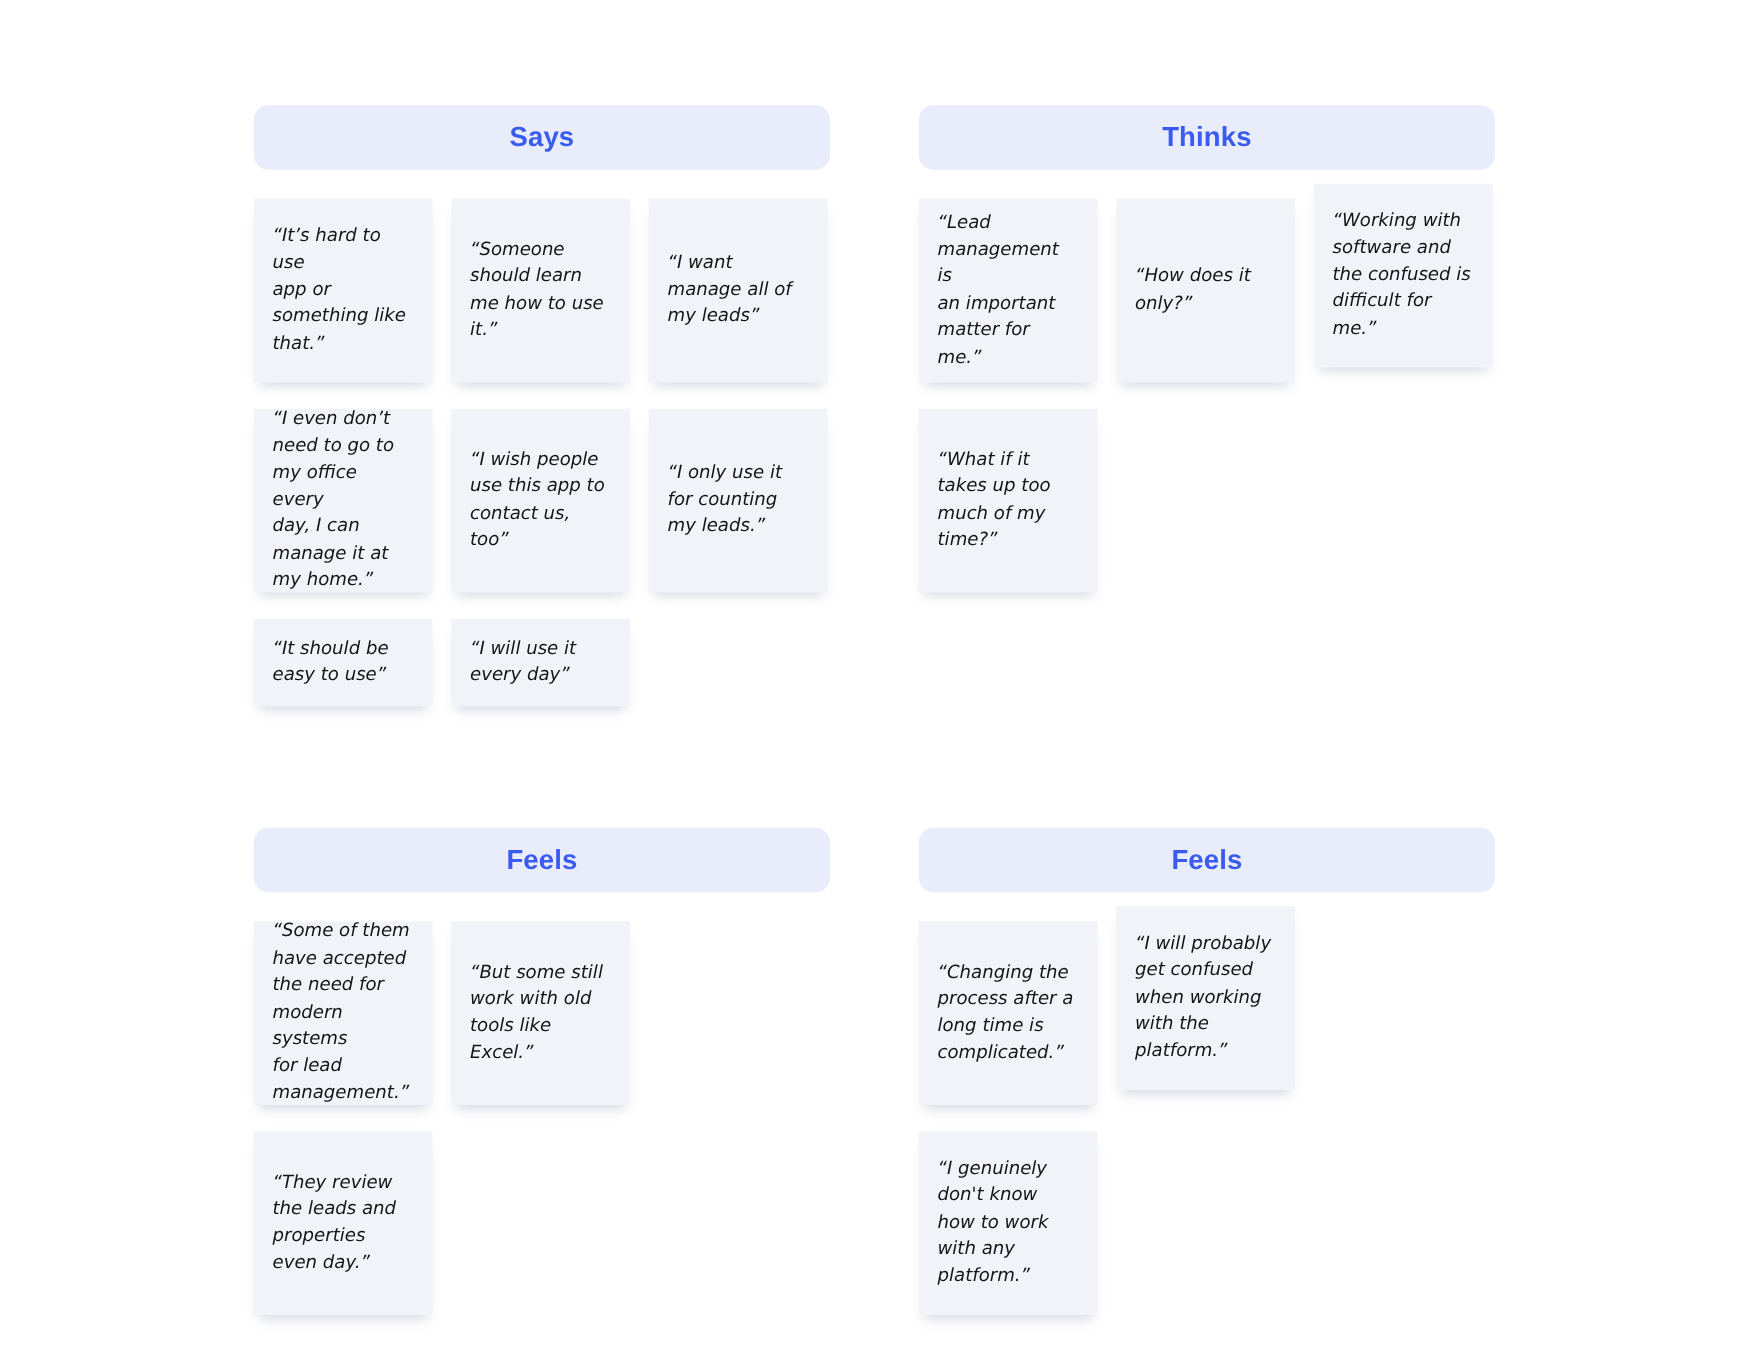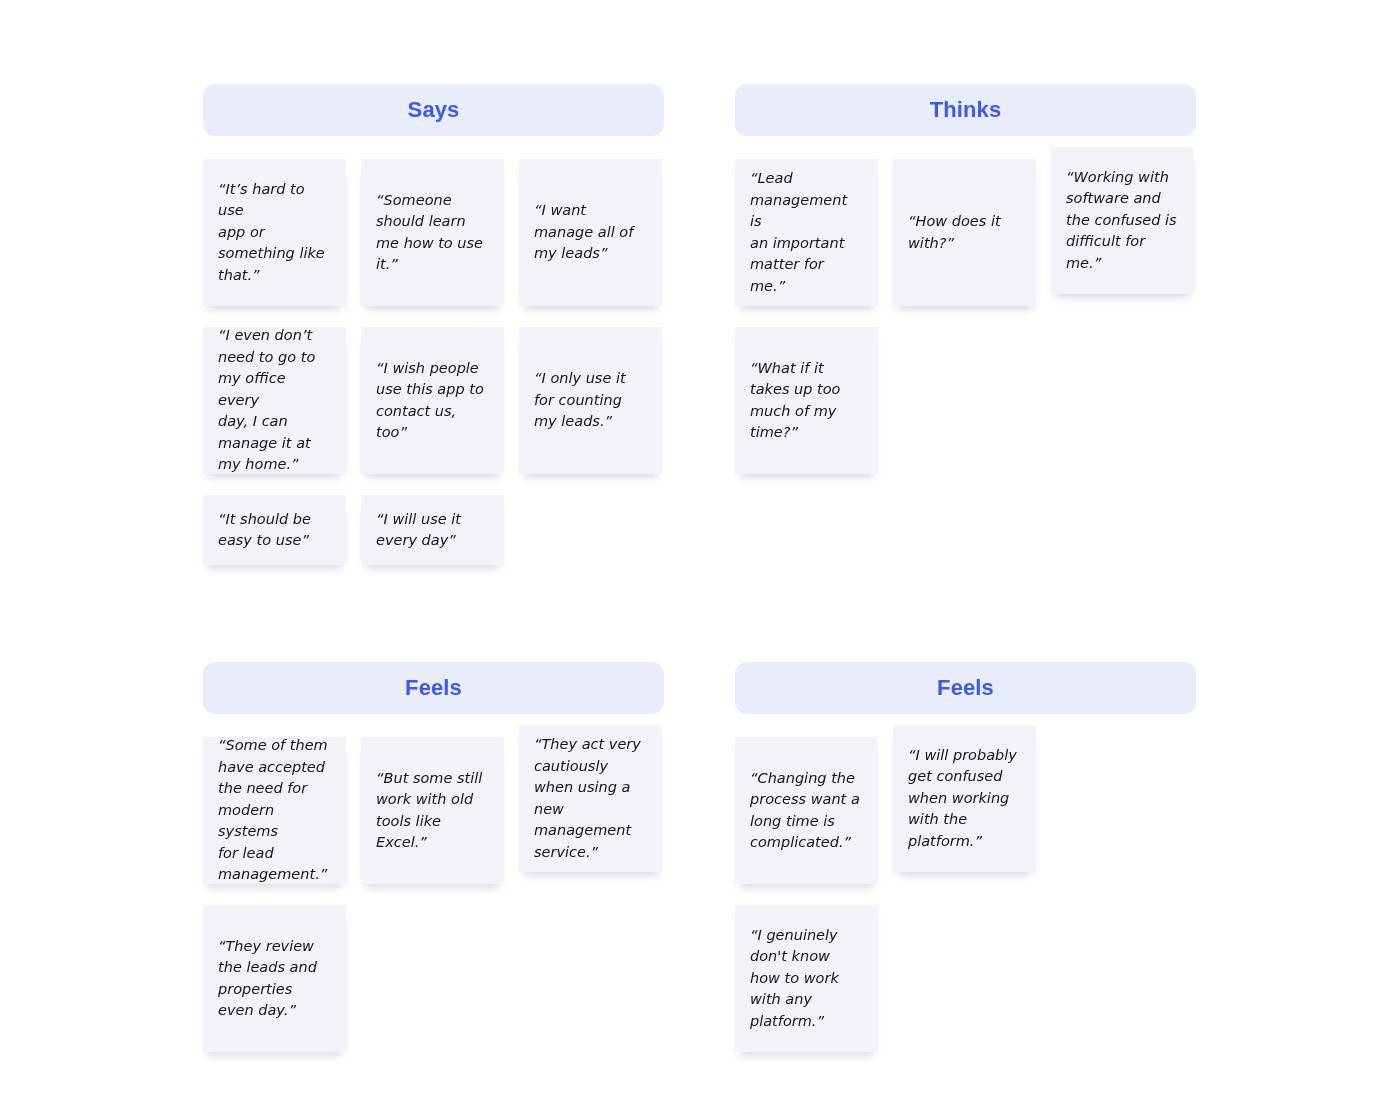--- a/index.html
+++ b/index.html
@@ -172,21 +172,21 @@
           <div class="note h-tall">
               <span class="note-text">“What if it
 takes up too
 much of my
 time?”</span>
             </div>
         </div>
         <div class="note-col">
           <div class="note h-tall">
               <span class="note-text">“How does it
-with?”</span>
+only?”</span>
             </div>
         </div>
         <div class="note-col">
           <div class="note h-tall shift-up">
               <span class="note-text">“Working with
 software and
 the confused is
 difficult for
 me.”</span>
             </div>
@@ -215,42 +215,32 @@
 even day.”</span>
             </div>
         </div>
         <div class="note-col">
           <div class="note h-tall">
               <span class="note-text">“But some still
 work with old
 tools like Excel.”</span>
             </div>
         </div>
-        <div class="note-col">
-          <div class="note h-tall shift-up">
-              <span class="note-text">“They act very
-cautiously
-when using a
-new
-management
-service.”</span>
-            </div>
-        </div>
       </div>
     </section>
 
     <section class="quadrant q-feels">
       <div class="quad-header">
         <span class="quad-title">Feels</span>
       </div>
       <div class="notes">
         <div class="note-col">
           <div class="note h-tall">
               <span class="note-text">“Changing the
-process want a
+process after a
 long time is
 complicated.”</span>
             </div>
           <div class="note h-tall">
               <span class="note-text">“I genuinely
 don't know
 how to work
 with any
 platform.”</span>
             </div>

